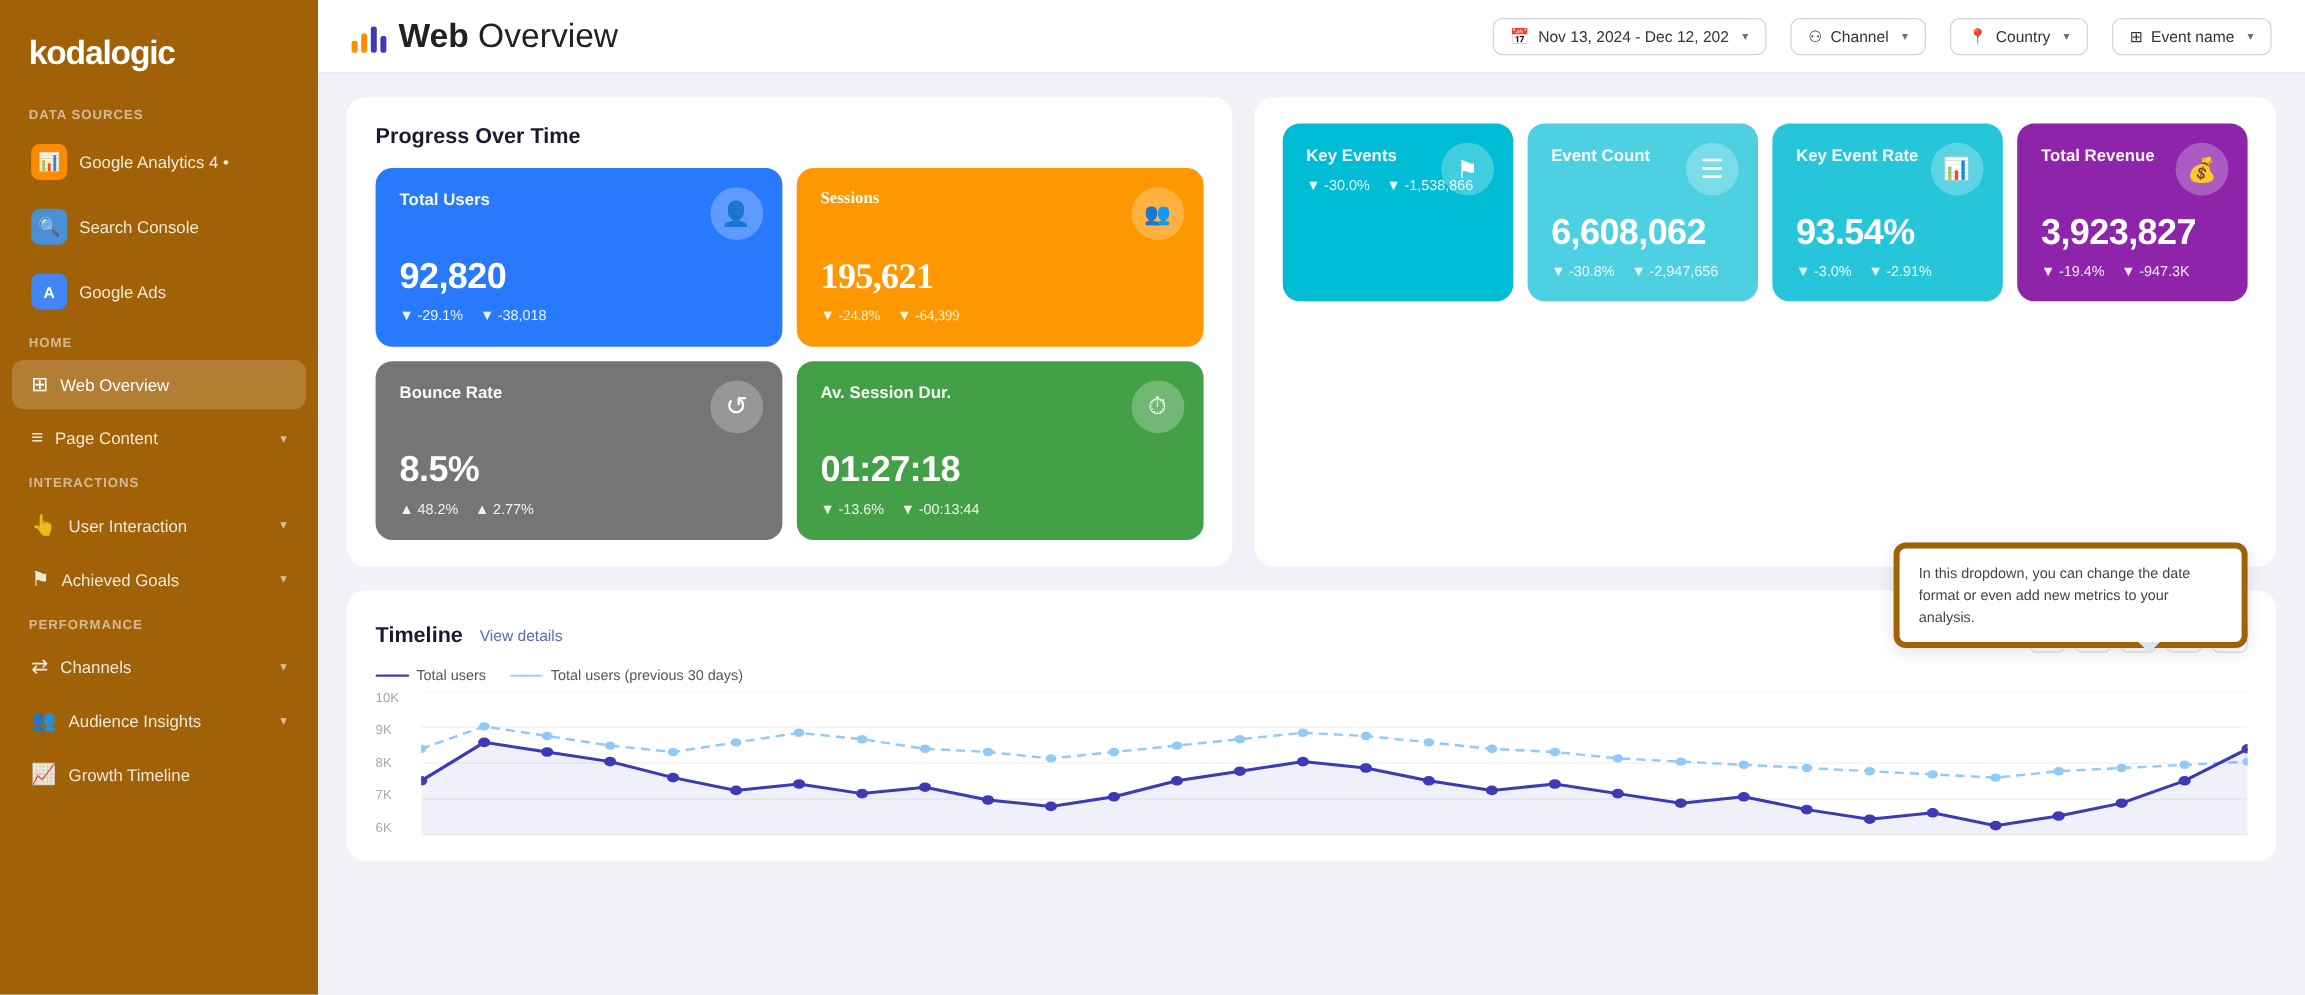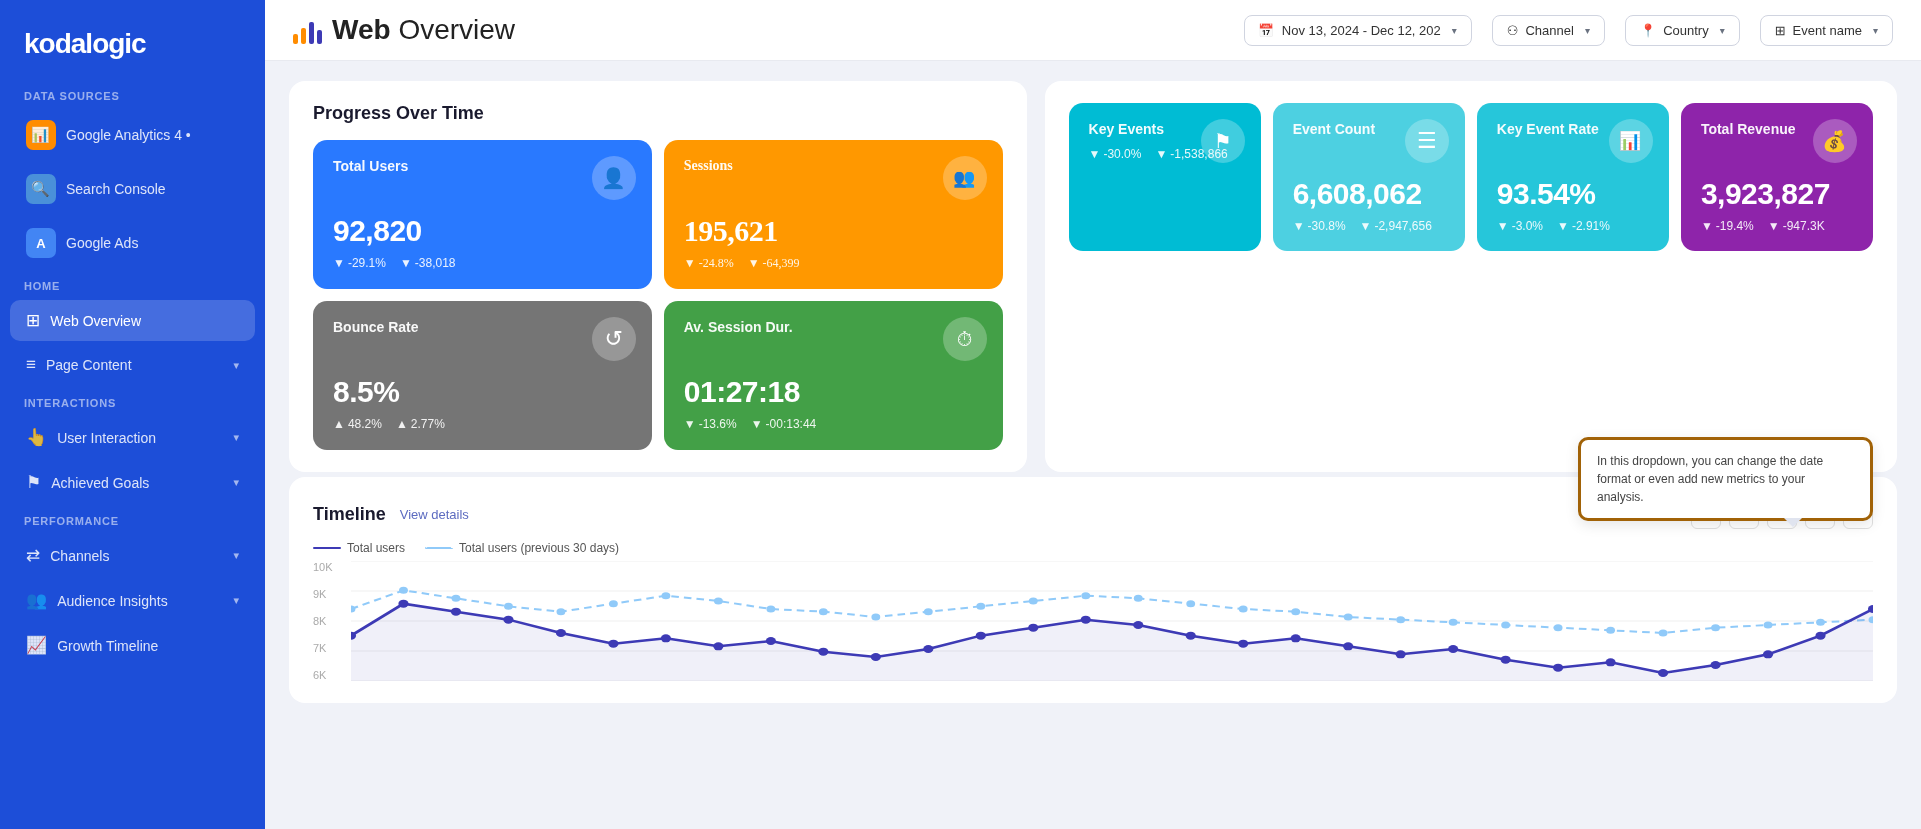--- a/index.html
+++ b/index.html
@@ -2,21 +2,21 @@
 <html><head>
   <meta charset="utf-8">
   <style>
     * { box-sizing: border-box; margin: 0; padding: 0; }
     body { font-family: 'Segoe UI', Arial, sans-serif; background: #f0f2f8; display: flex; height: 829px; overflow: hidden; }
 
     
     #sidebar {
       width: 265px;
       min-width: 265px;
-      background: #1d4ed8;
+      background: #a16207;
       color: white;
       display: flex;
       flex-direction: column;
       padding: 0;
       height: 100%;
       overflow-y: auto;
     }
     .sidebar-logo {
       padding: 28px 24px 20px;
       font-size: 28px;
@@ -124,21 +124,21 @@
     }
     .header-filter .chevron-down { font-size: 10px; color: #6a7280; margin-left: 4px; }
 
     
     #content {
       flex: 1;
       overflow-y: auto;
       padding: 20px 24px;
       display: flex;
       flex-direction: column;
-      gap: 5px;
+      gap: 20px;
     }
 
     
     .section-card {
       background: white;
       border-radius: 16px;
       padding: 22px 24px;
     }
     .section-title {
       font-size: 18px;
@@ -245,21 +245,21 @@
       cursor: pointer;
       font-size: 14px;
       color: #555;
     }
 
     .tooltip-box {
       position: absolute;
       top: -62px;
       right: 0;
       background: white;
-      border: 3px solid #a16207;
+      border: 5px solid #a16207;
       border-radius: 10px;
       padding: 12px 16px;
       font-size: 12px;
       color: #444;
       width: 295px;
       box-shadow: 0 4px 14px rgba(0,0,0,0.1);
       line-height: 1.5;
       pointer-events: none;
     }
     .tooltip-box::after {

